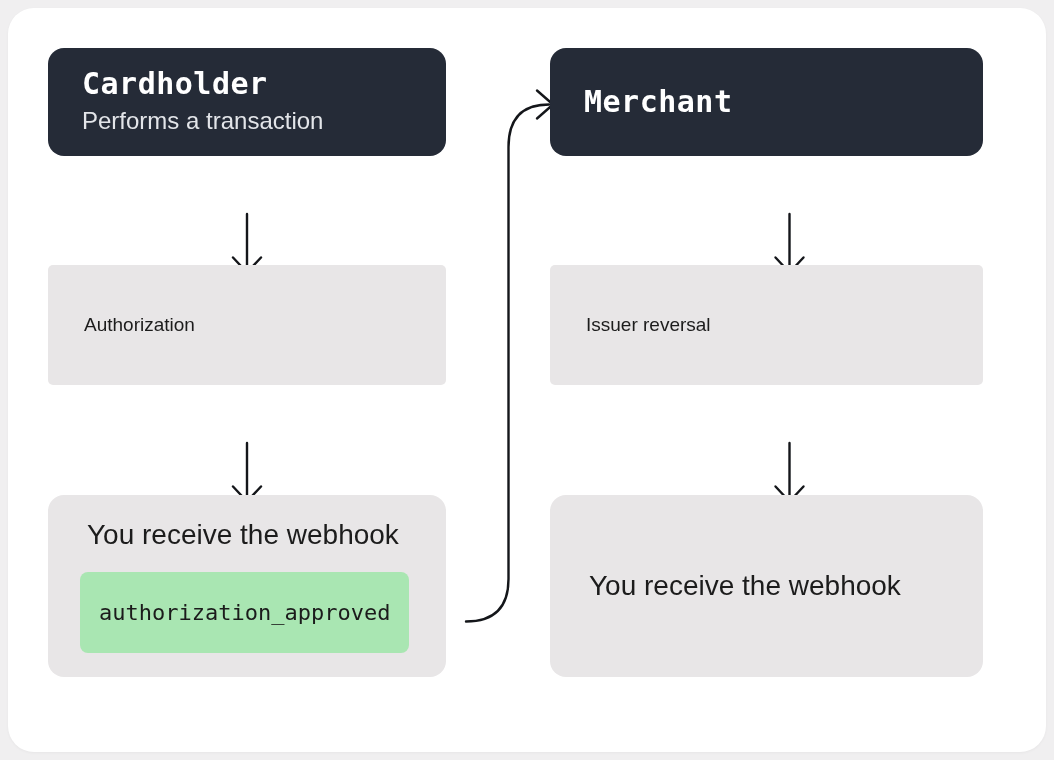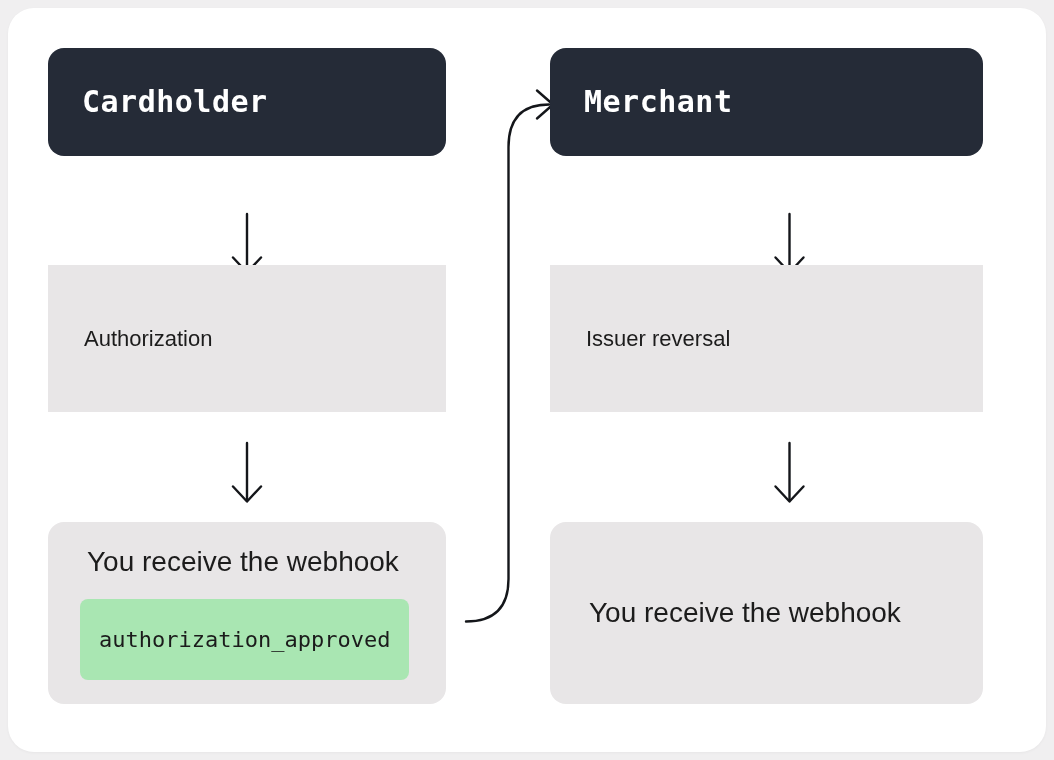--- a/index.html
+++ b/index.html
@@ -71,27 +71,27 @@
   }
   .actor-subtitle {
     font-size: 24px;
     line-height: 1.2;
     color: var(--actor-subtitle, #e3e5e9);
   }
 
   .step-box {
     box-sizing: border-box;
     margin-top: 109px;
-    height: 147px;
-    border-radius: 0;
+    height: 120px;
+    border-radius: 5px;
     background: var(--step-bg, #e8e6e7);
     display: flex;
     align-items: center;
     padding-left: 36px;
-    font-size: 22px;
+    font-size: 19px;
     color: var(--step-text, #1c1c1c);
   }
 
   .webhook-box {
     box-sizing: border-box;
     margin-top: 110px;
     height: 182px;
     border-radius: 16px;
     background: var(--step-bg, #e8e6e7);
     display: flex;
@@ -145,20 +145,21 @@
     </g>
     <g>
       <path d="M466 621.5 Q508.5 621.5 508.5 579 L508.5 147 Q508.5 104.5 549 104.5"></path>
       <path d="M537 90.5 L553 104.5 L537 118.5"></path>
     </g>
   </svg>
 
   <div class="col col-left">
     <div class="actor-box">
       <div class="actor-title">Cardholder</div>
+      <div class="actor-subtitle">Performs a transaction</div>
     </div>
     <div class="step-box">
       <span>Authorization</span>
     </div>
     <div class="webhook-box">
       <div class="webhook-label">You receive the webhook</div>
       <div class="event-badge">authorization_approved</div>
     </div>
   </div>
 

